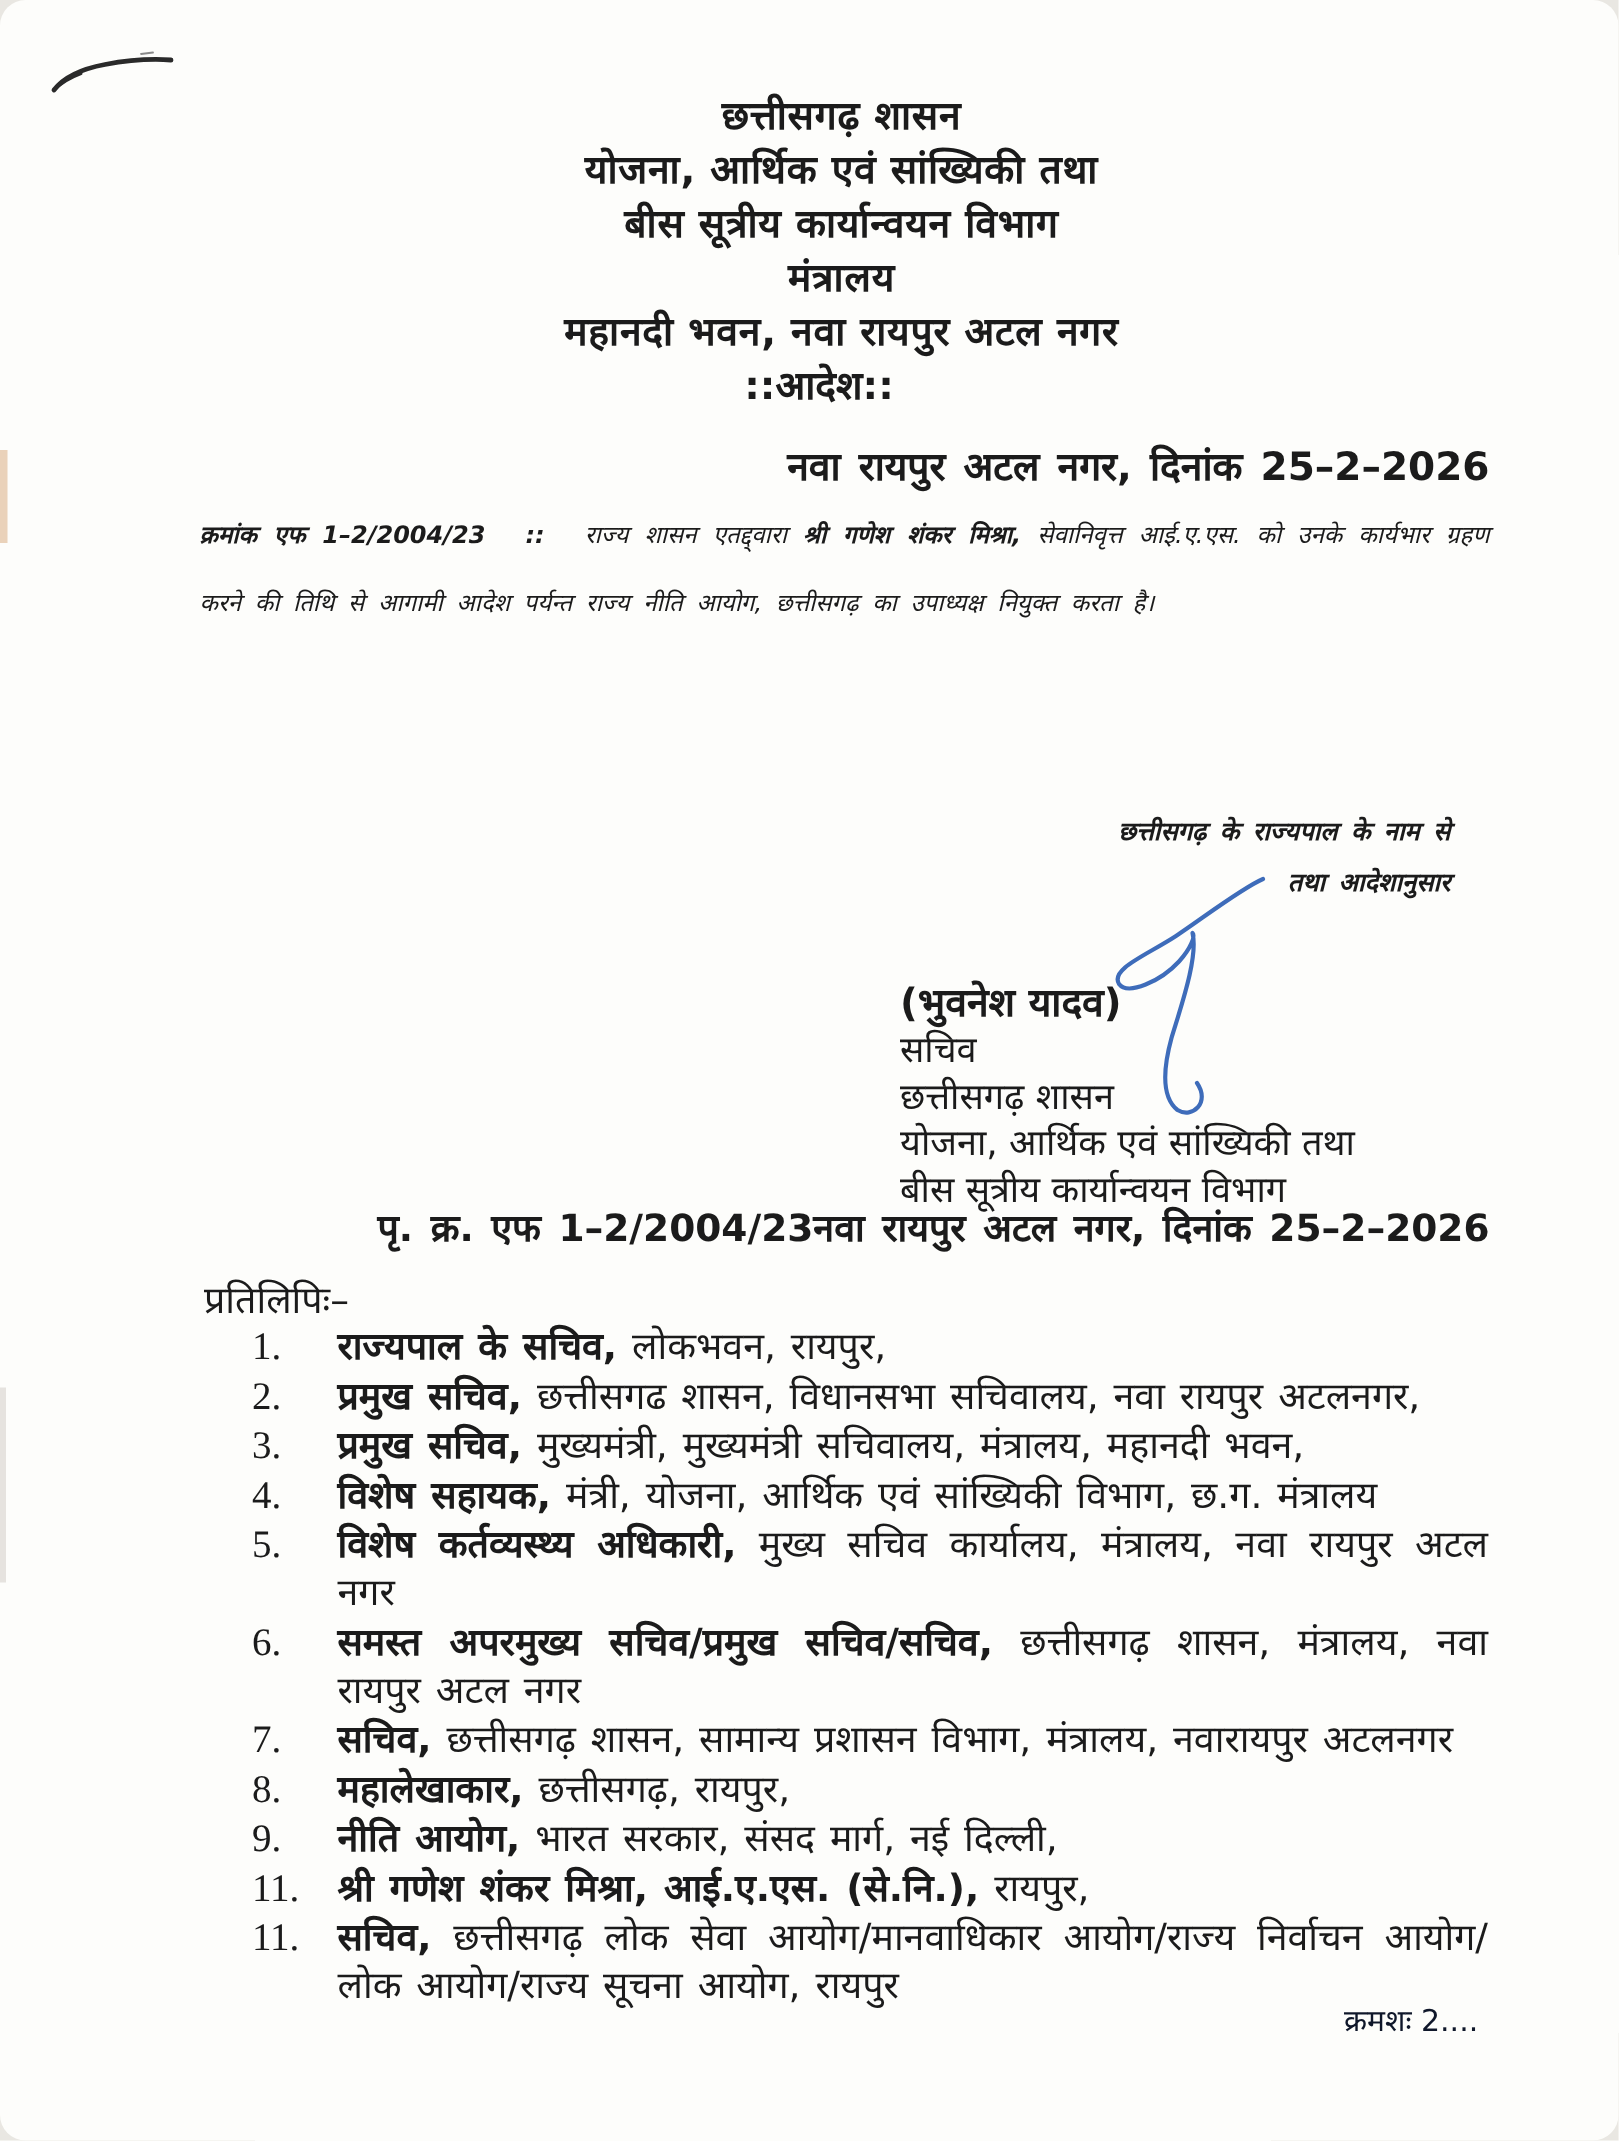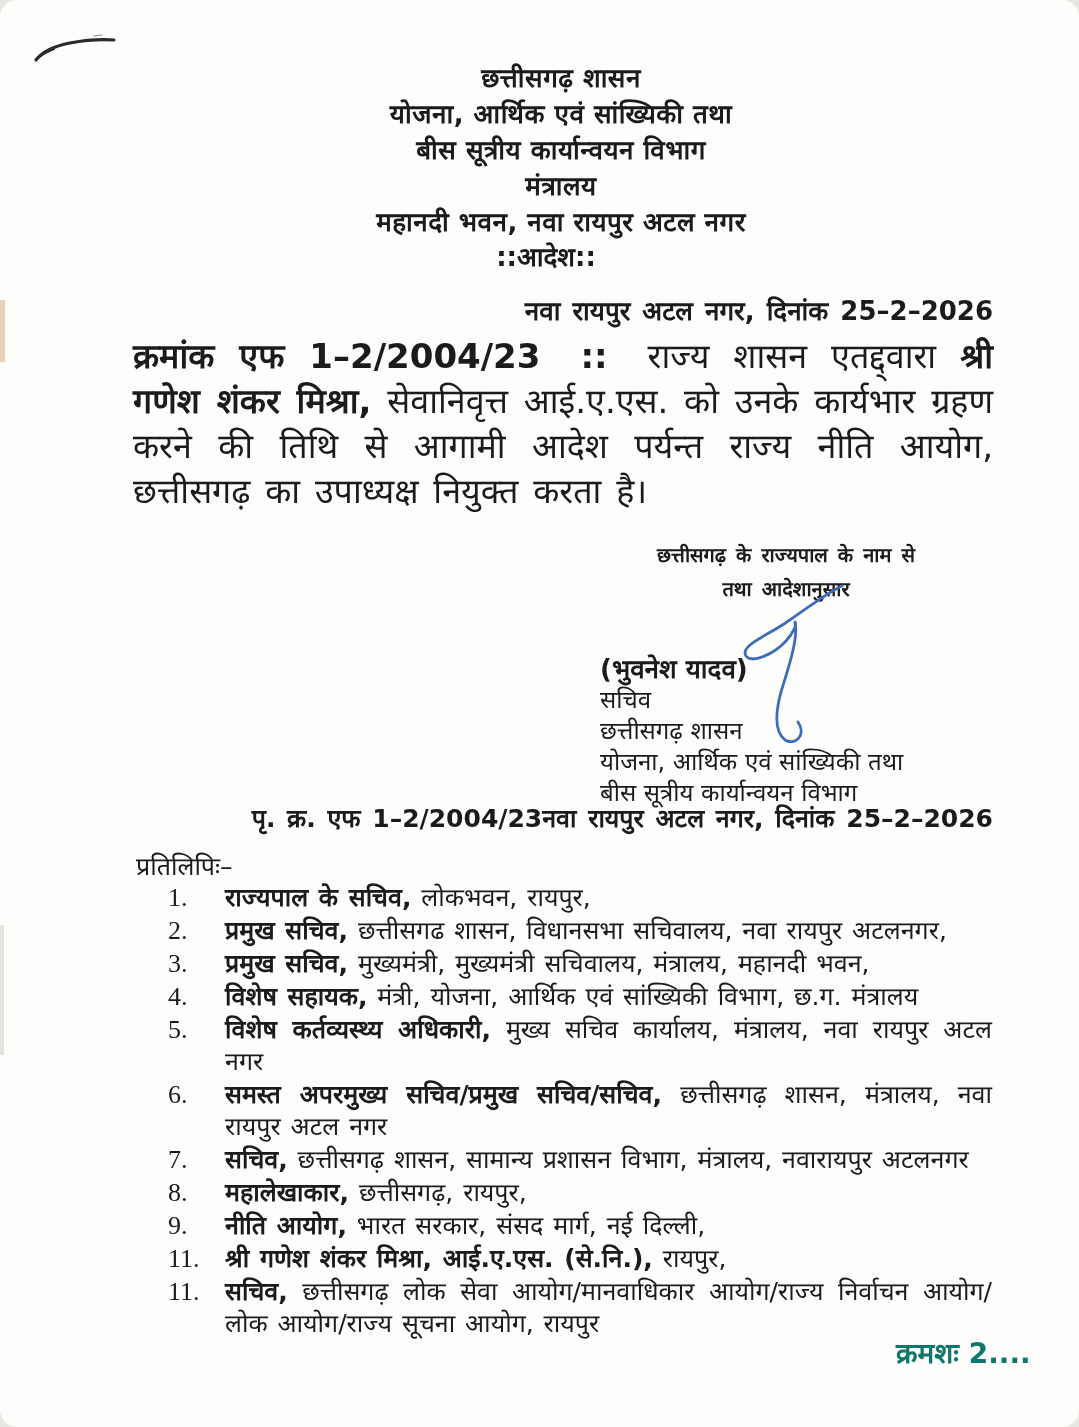--- a/index.html
+++ b/index.html
@@ -32,37 +32,39 @@
     font-size:26px;font-weight:700;
   }
   .dateline-1{
     top:292px;left:133px;width:860px;
     text-align:right;
     font-size:26px;font-weight:700;
     word-spacing:3px;
   }
   .order-body{
     top:334px;left:133px;width:860px;
-    font-size:34px;line-height:45px;
+    font-size:16px;line-height:45px;
     text-align:justify;
     word-spacing:4px;
+    font-style:italic;
   }
   .order-body .sep{margin:0 16px;font-weight:700;}
   .clause-2{
     top:468px;left:133px;width:860px;
     font-size:25px;
     word-spacing:3px;
   }
   .clause-2 .num{margin-right:20px;}
   .authority{
     top:538px;left:605px;width:362px;
-    text-align:center;
-    font-size:20px;font-weight:700;
+    text-align:right;
+    font-size:17px;font-weight:700;
     line-height:34px;
     word-spacing:3px;
+    font-style:italic;
   }
   .signatory{
     top:654px;left:600px;width:372px;
     text-align:left;
     line-height:31px;
   }
   .signatory .name{font-size:26px;font-weight:700;}
   .signatory .desig{font-size:24px;}
   .signatory .org{font-size:24px;}
   .endorsement{
@@ -88,22 +90,22 @@
     font-size:26px;line-height:32px;
   }
   .copy-item .txt{
     flex:1;
     font-size:25px;line-height:32px;
     text-align:justify;
     word-spacing:2px;
   }
   .page-footer{
     top:1333px;left:896px;
-    font-size:28px;font-weight:700;
-    color:#0f766e;
+    font-size:20px;font-weight:400;
+    color:#0f172a;
   }
   .smudge{background:#d8a87a;opacity:.5;}
   .smudge2{background:#c9c4bd;opacity:.45;}
   svg{display:block;}
 </style>
 </head>
 <body>
 
 <div class="page">
 

